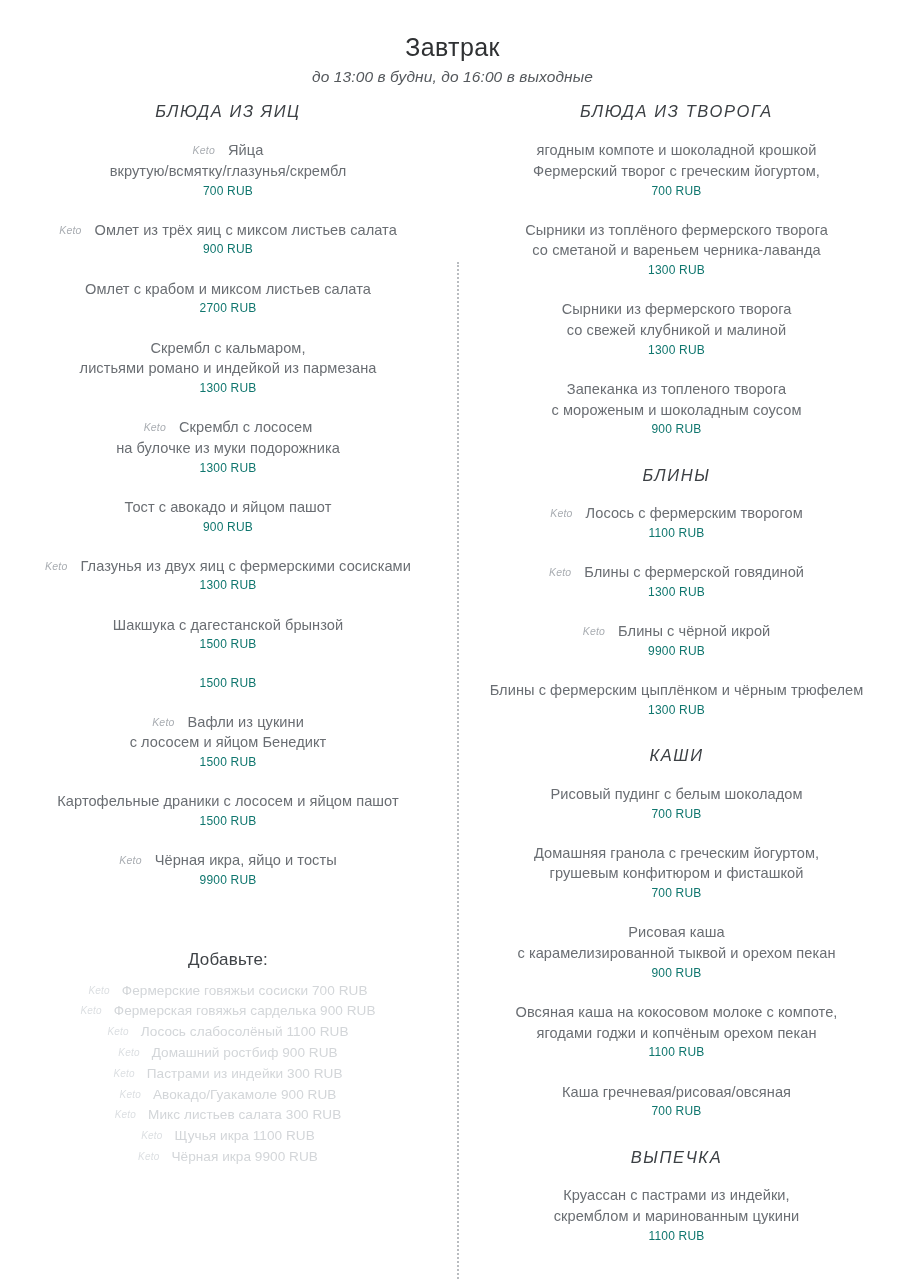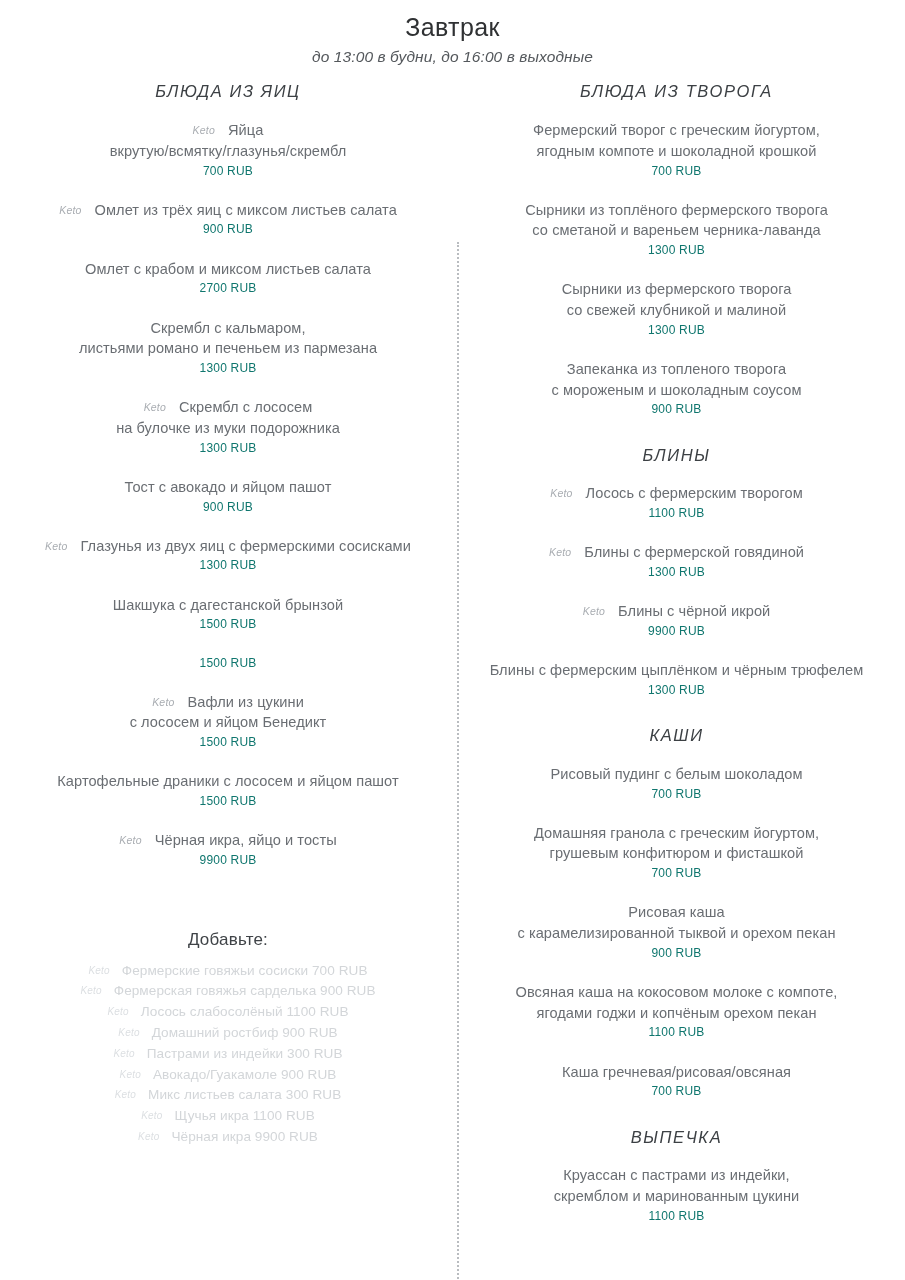--- a/index.html
+++ b/index.html
@@ -21,21 +21,21 @@
     width: 905px;
     height: 1280px;
     position: relative;
     box-sizing: border-box;
     padding: 0;
   }
 
   
   .header {
     text-align: center;
-    padding-top: 13px;
+    padding-top: 33px;
   }
   .menu-title {
     font-size: 25px;
     font-weight: 400;
     color: #2f3133;
     letter-spacing: 0.4px;
     margin: 0 0 6px 0;
     line-height: 1.15;
   }
   .menu-subtitle {
@@ -165,21 +165,21 @@
           <div class="item">
             <div class="item-name"><span class="keto">Keto</span><span>Омлет из трёх яиц с миксом листьев салата</span></div>
             <div class="item-price">900 RUB</div>
           </div>
           <div class="item">
             <div class="item-name"><span>Омлет с крабом и миксом листьев салата</span></div>
             <div class="item-price">2700 RUB</div>
           </div>
           <div class="item">
             <div class="item-name"><span>Скрембл с кальмаром,</span></div>
-            <div class="item-name"><span>листьями романо и печеньем из пармезана</span></div>
+            <div class="item-name"><span>листьями романо и индейкой из пармезана</span></div>
             <div class="item-price">1300 RUB</div>
           </div>
           <div class="item">
             <div class="item-name"><span class="keto">Keto</span><span>Скрембл с лососем</span></div>
             <div class="item-name"><span>на булочке из муки подорожника</span></div>
             <div class="item-price">1300 RUB</div>
           </div>
           <div class="item">
             <div class="item-name"><span>Тост с авокадо и яйцом пашот</span></div>
             <div class="item-price">900 RUB</div>
@@ -220,22 +220,22 @@
           <div class="addon-row"><span class="keto">Keto</span><span>Авокадо/Гуакамоле 900 RUB</span></div>
           <div class="addon-row"><span class="keto">Keto</span><span>Микс листьев салата 300 RUB</span></div>
           <div class="addon-row"><span class="keto">Keto</span><span>Щучья икра 1100 RUB</span></div>
           <div class="addon-row"><span class="keto">Keto</span><span>Чёрная икра 9900 RUB</span></div>
         </div>
       </div>
     <div class="col col-right" id="right-column">
         <div class="section">
           <div class="section-head">БЛЮДА ИЗ ТВОРОГА</div>
           <div class="item">
+            <div class="item-name"><span>ягодным компоте и шоколадной крошкой</span></div>
             <div class="item-name"><span>Фермерский творог с греческим йогуртом,</span></div>
-            <div class="item-name"><span>ягодным компоте и шоколадной крошкой</span></div>
             <div class="item-price">700 RUB</div>
           </div>
           <div class="item">
             <div class="item-name"><span>Сырники из топлёного фермерского творога</span></div>
             <div class="item-name"><span>со сметаной и вареньем черника-лаванда</span></div>
             <div class="item-price">1300 RUB</div>
           </div>
           <div class="item">
             <div class="item-name"><span>Сырники из фермерского творога</span></div>
             <div class="item-name"><span>со свежей клубникой и малиной</span></div>

